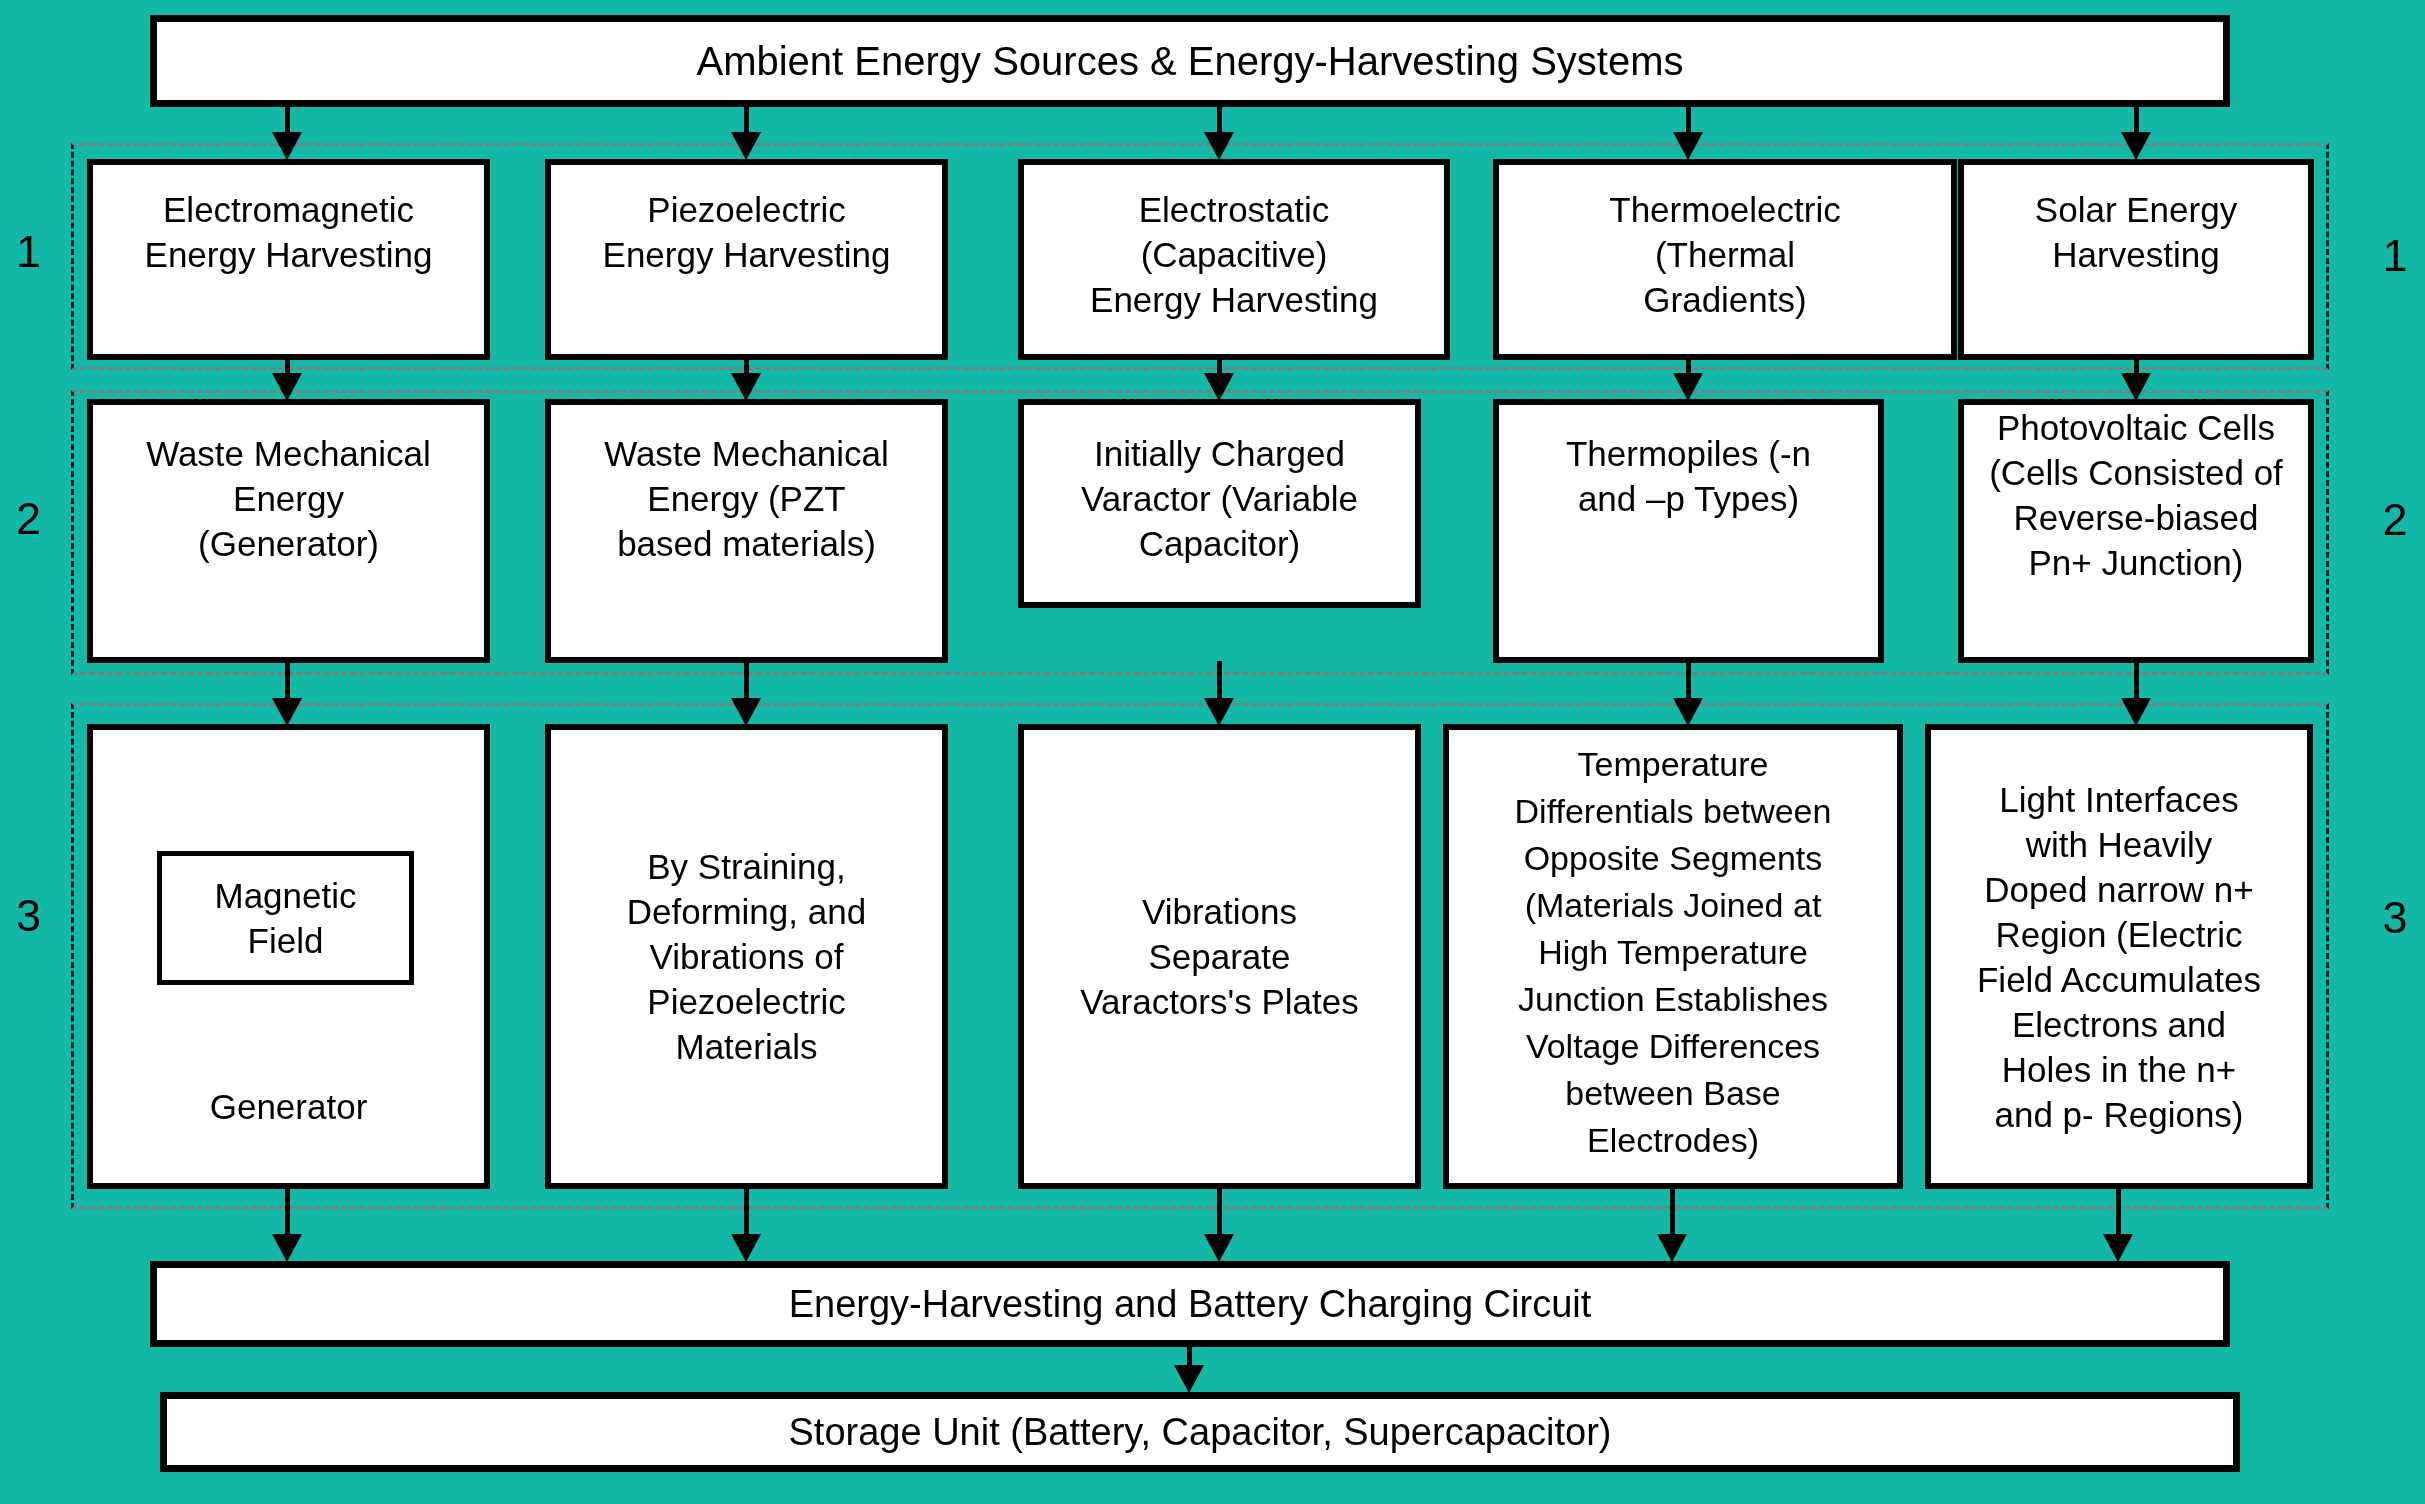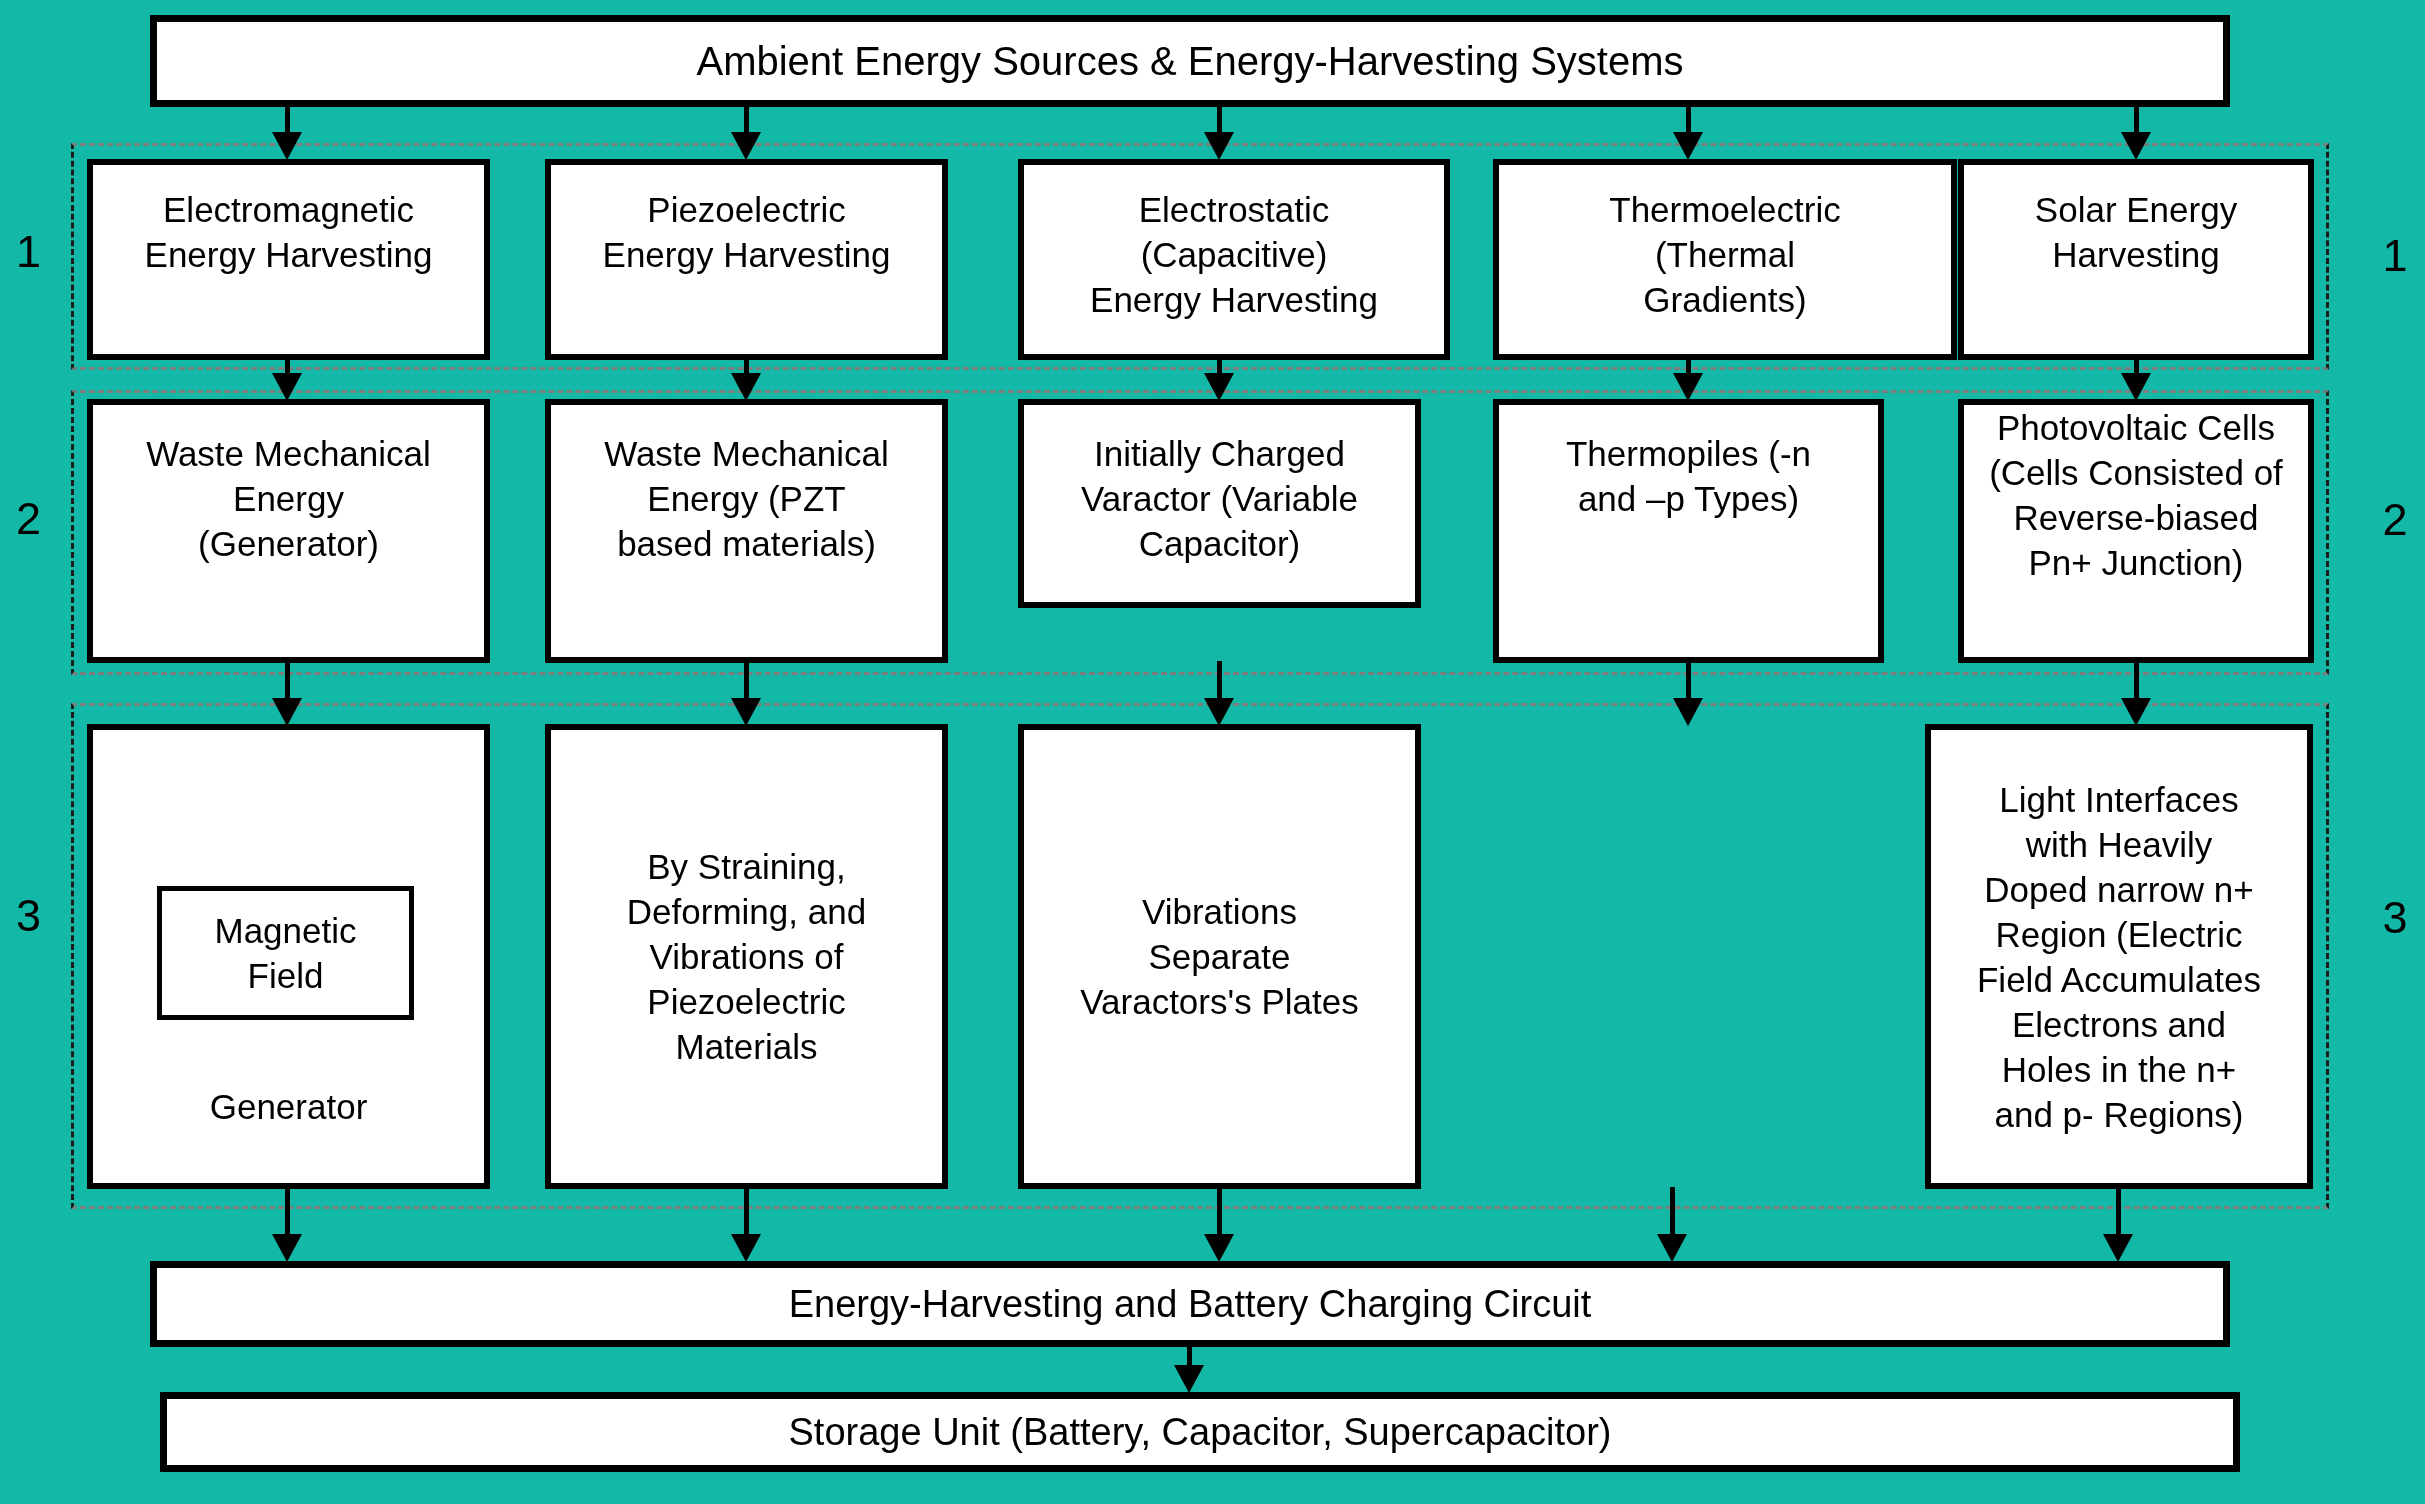--- a/index.html
+++ b/index.html
@@ -125,32 +125,41 @@
 Varactor (Variable
 Capacitor)</div>
   <div class="solid-box top-align" style="left:1493px;top:399px;width:391px;height:264px;padding-top:26px;">Thermopiles (-n
 and –p Types)</div>
   <div class="solid-box top-align" style="left:1958px;top:399px;width:356px;height:264px;">Photovoltaic Cells
 (Cells Consisted of
 Reverse-biased
 Pn+ Junction)</div>
 
   <div class="solid-box" style="left:87px;top:724px;width:403px;height:465px;position:absolute;">
-    <div class="inner-box" style="left:64px;top:121px;width:257px;height:134px;margin-top:35px;">Magnetic
+    <div class="inner-box" style="left:64px;top:121px;width:257px;height:134px;">Magnetic
 Field</div>
     <div class="converters-label">Generator</div>
   </div>
   <div class="solid-box center-align" style="left:545px;top:724px;width:403px;height:465px;">By Straining,
 Deforming, and
 Vibrations of
 Piezoelectric
 Materials</div>
   <div class="solid-box center-align" style="left:1018px;top:724px;width:403px;height:465px;">Vibrations
 Separate
 Varactors's Plates</div>
+  <div class="solid-box top-align small-text" style="left:1443px;top:724px;width:460px;height:465px;padding-top:10.7px;">Temperature
+Differentials between
+Opposite Segments
+(Materials Joined at
+High Temperature
+Junction Establishes
+Voltage Differences
+between Base
+Electrodes)</div>
   <div class="solid-box center-align" style="left:1925px;top:724px;width:388px;height:465px;">Light Interfaces
 with Heavily
 Doped narrow n+
 Region (Electric
 Field Accumulates
 Electrons and
 Holes in the n+
 and p- Regions)</div>
 
   <div class="solid-box banner" style="left:150px;top:1261px;width:2080px;height:86px;font-size:38px;">Energy-Harvesting and Battery Charging Circuit</div>

